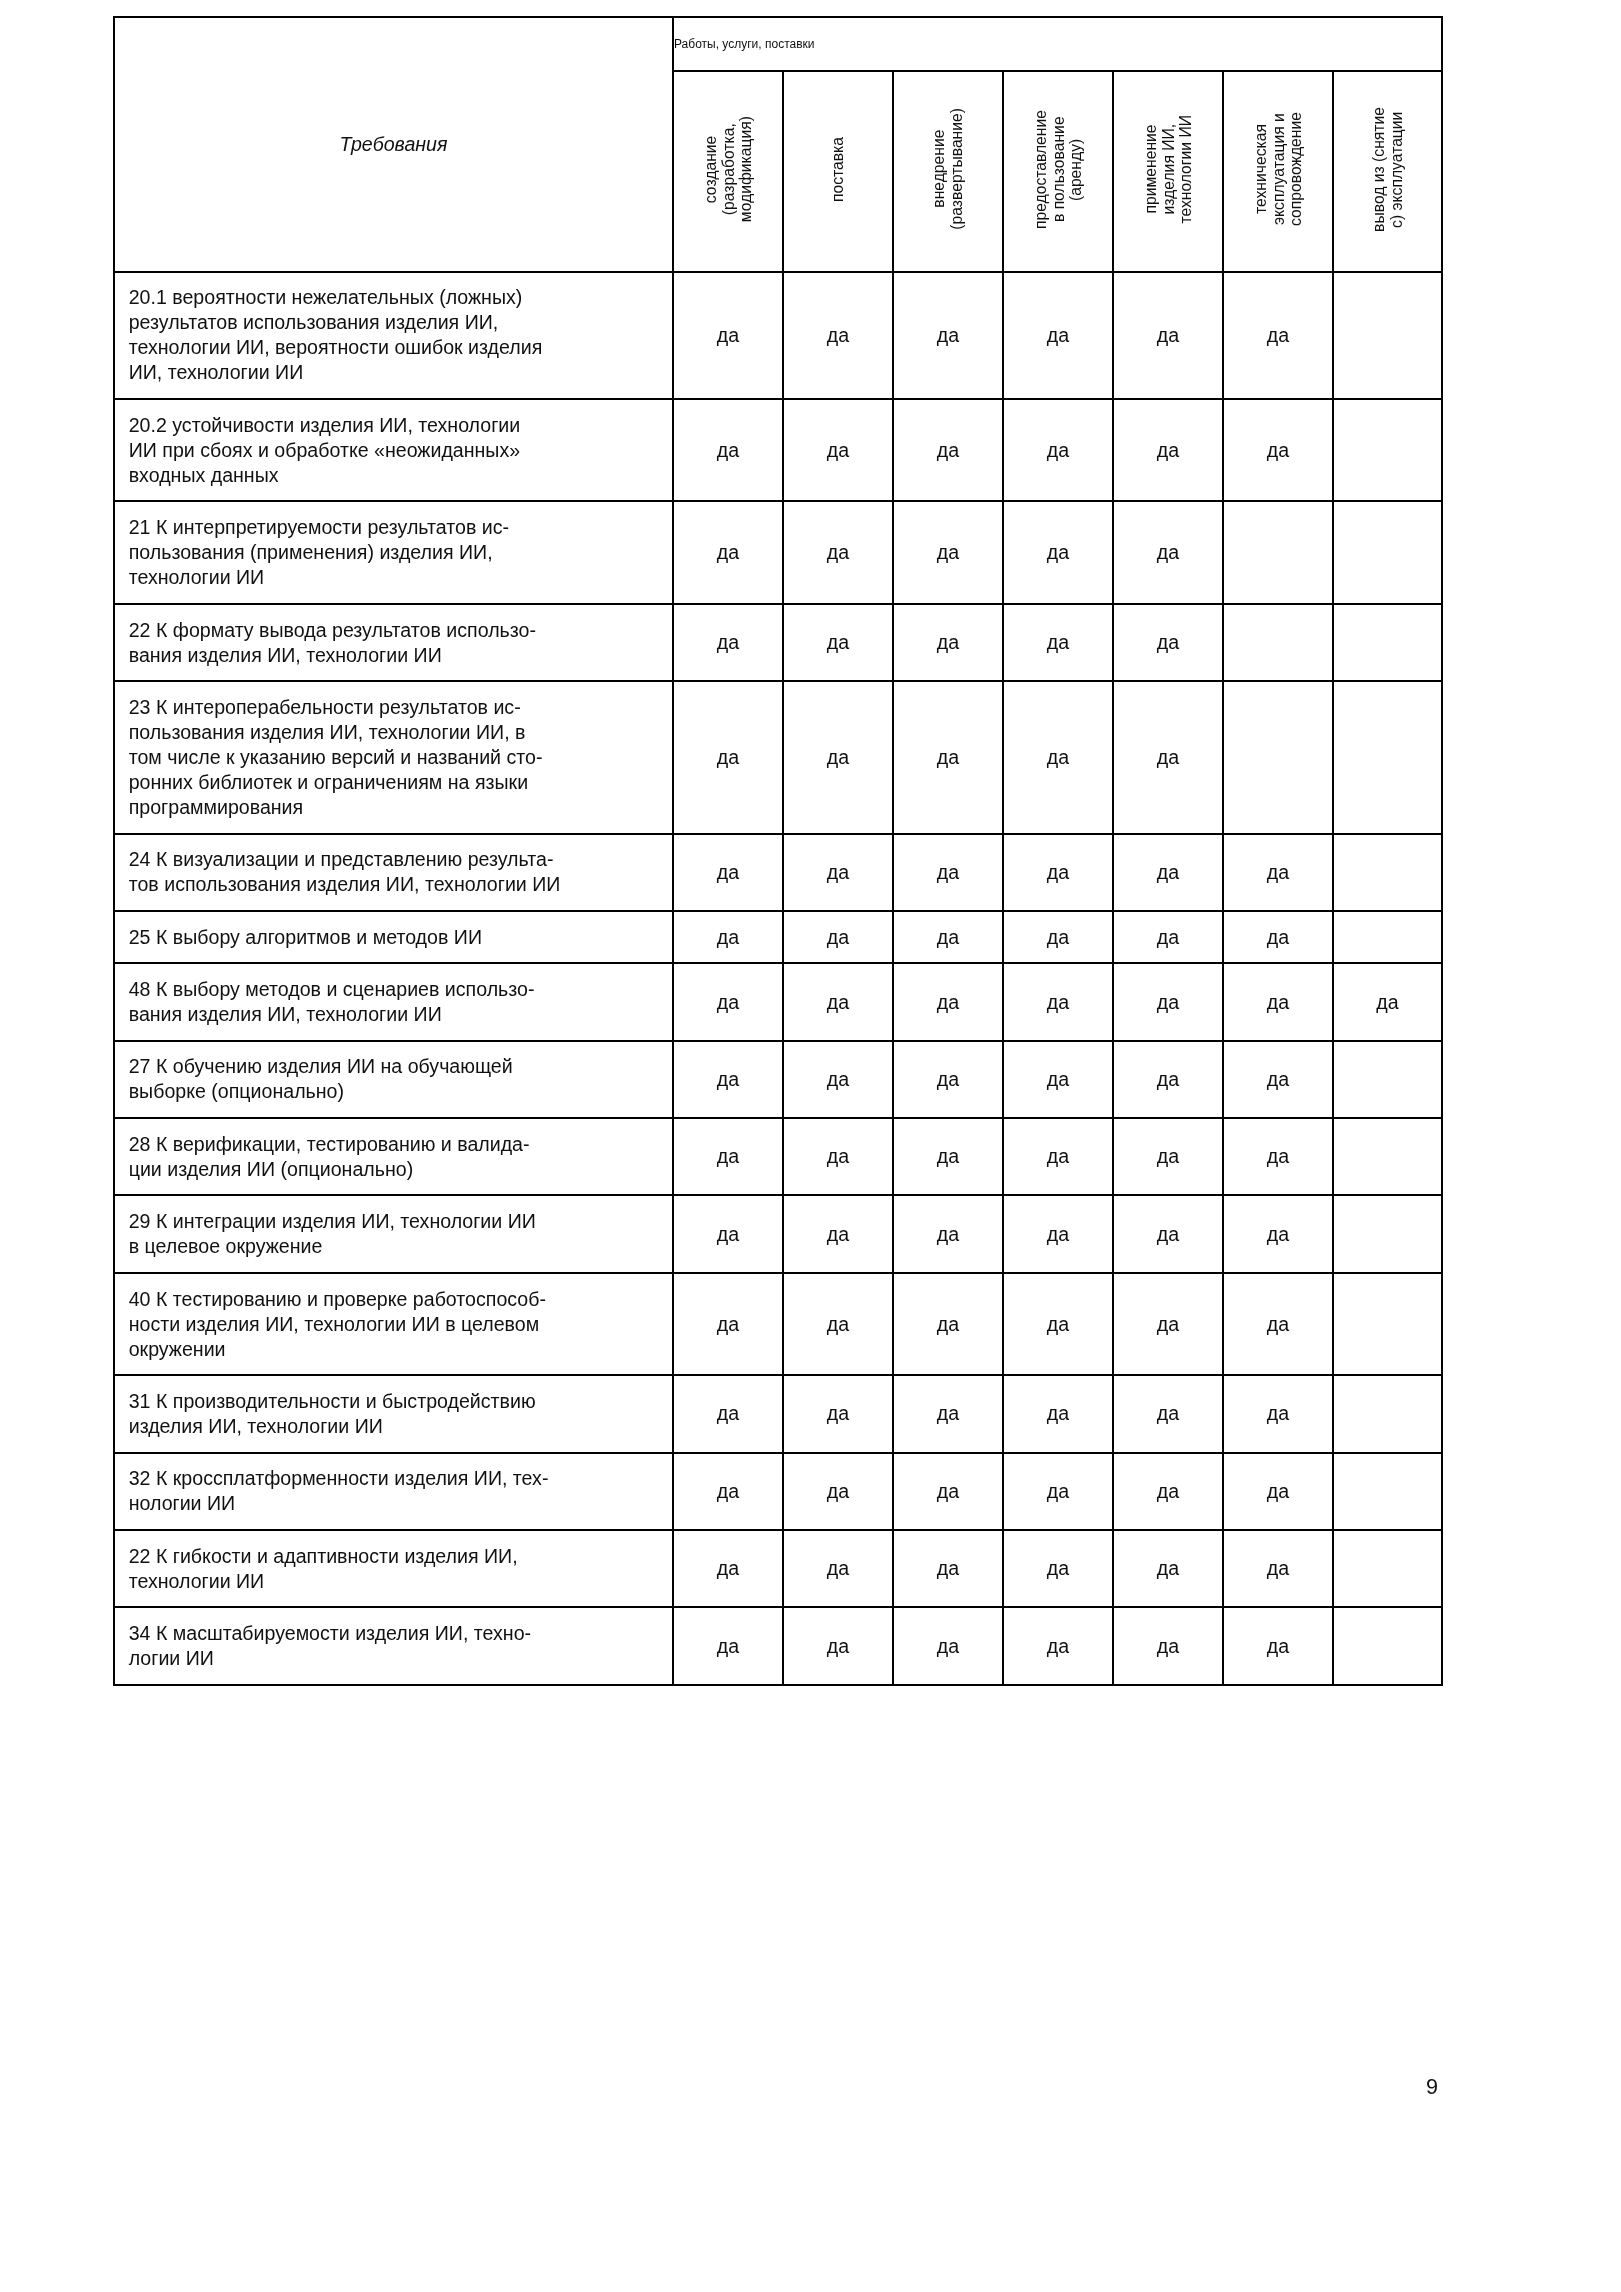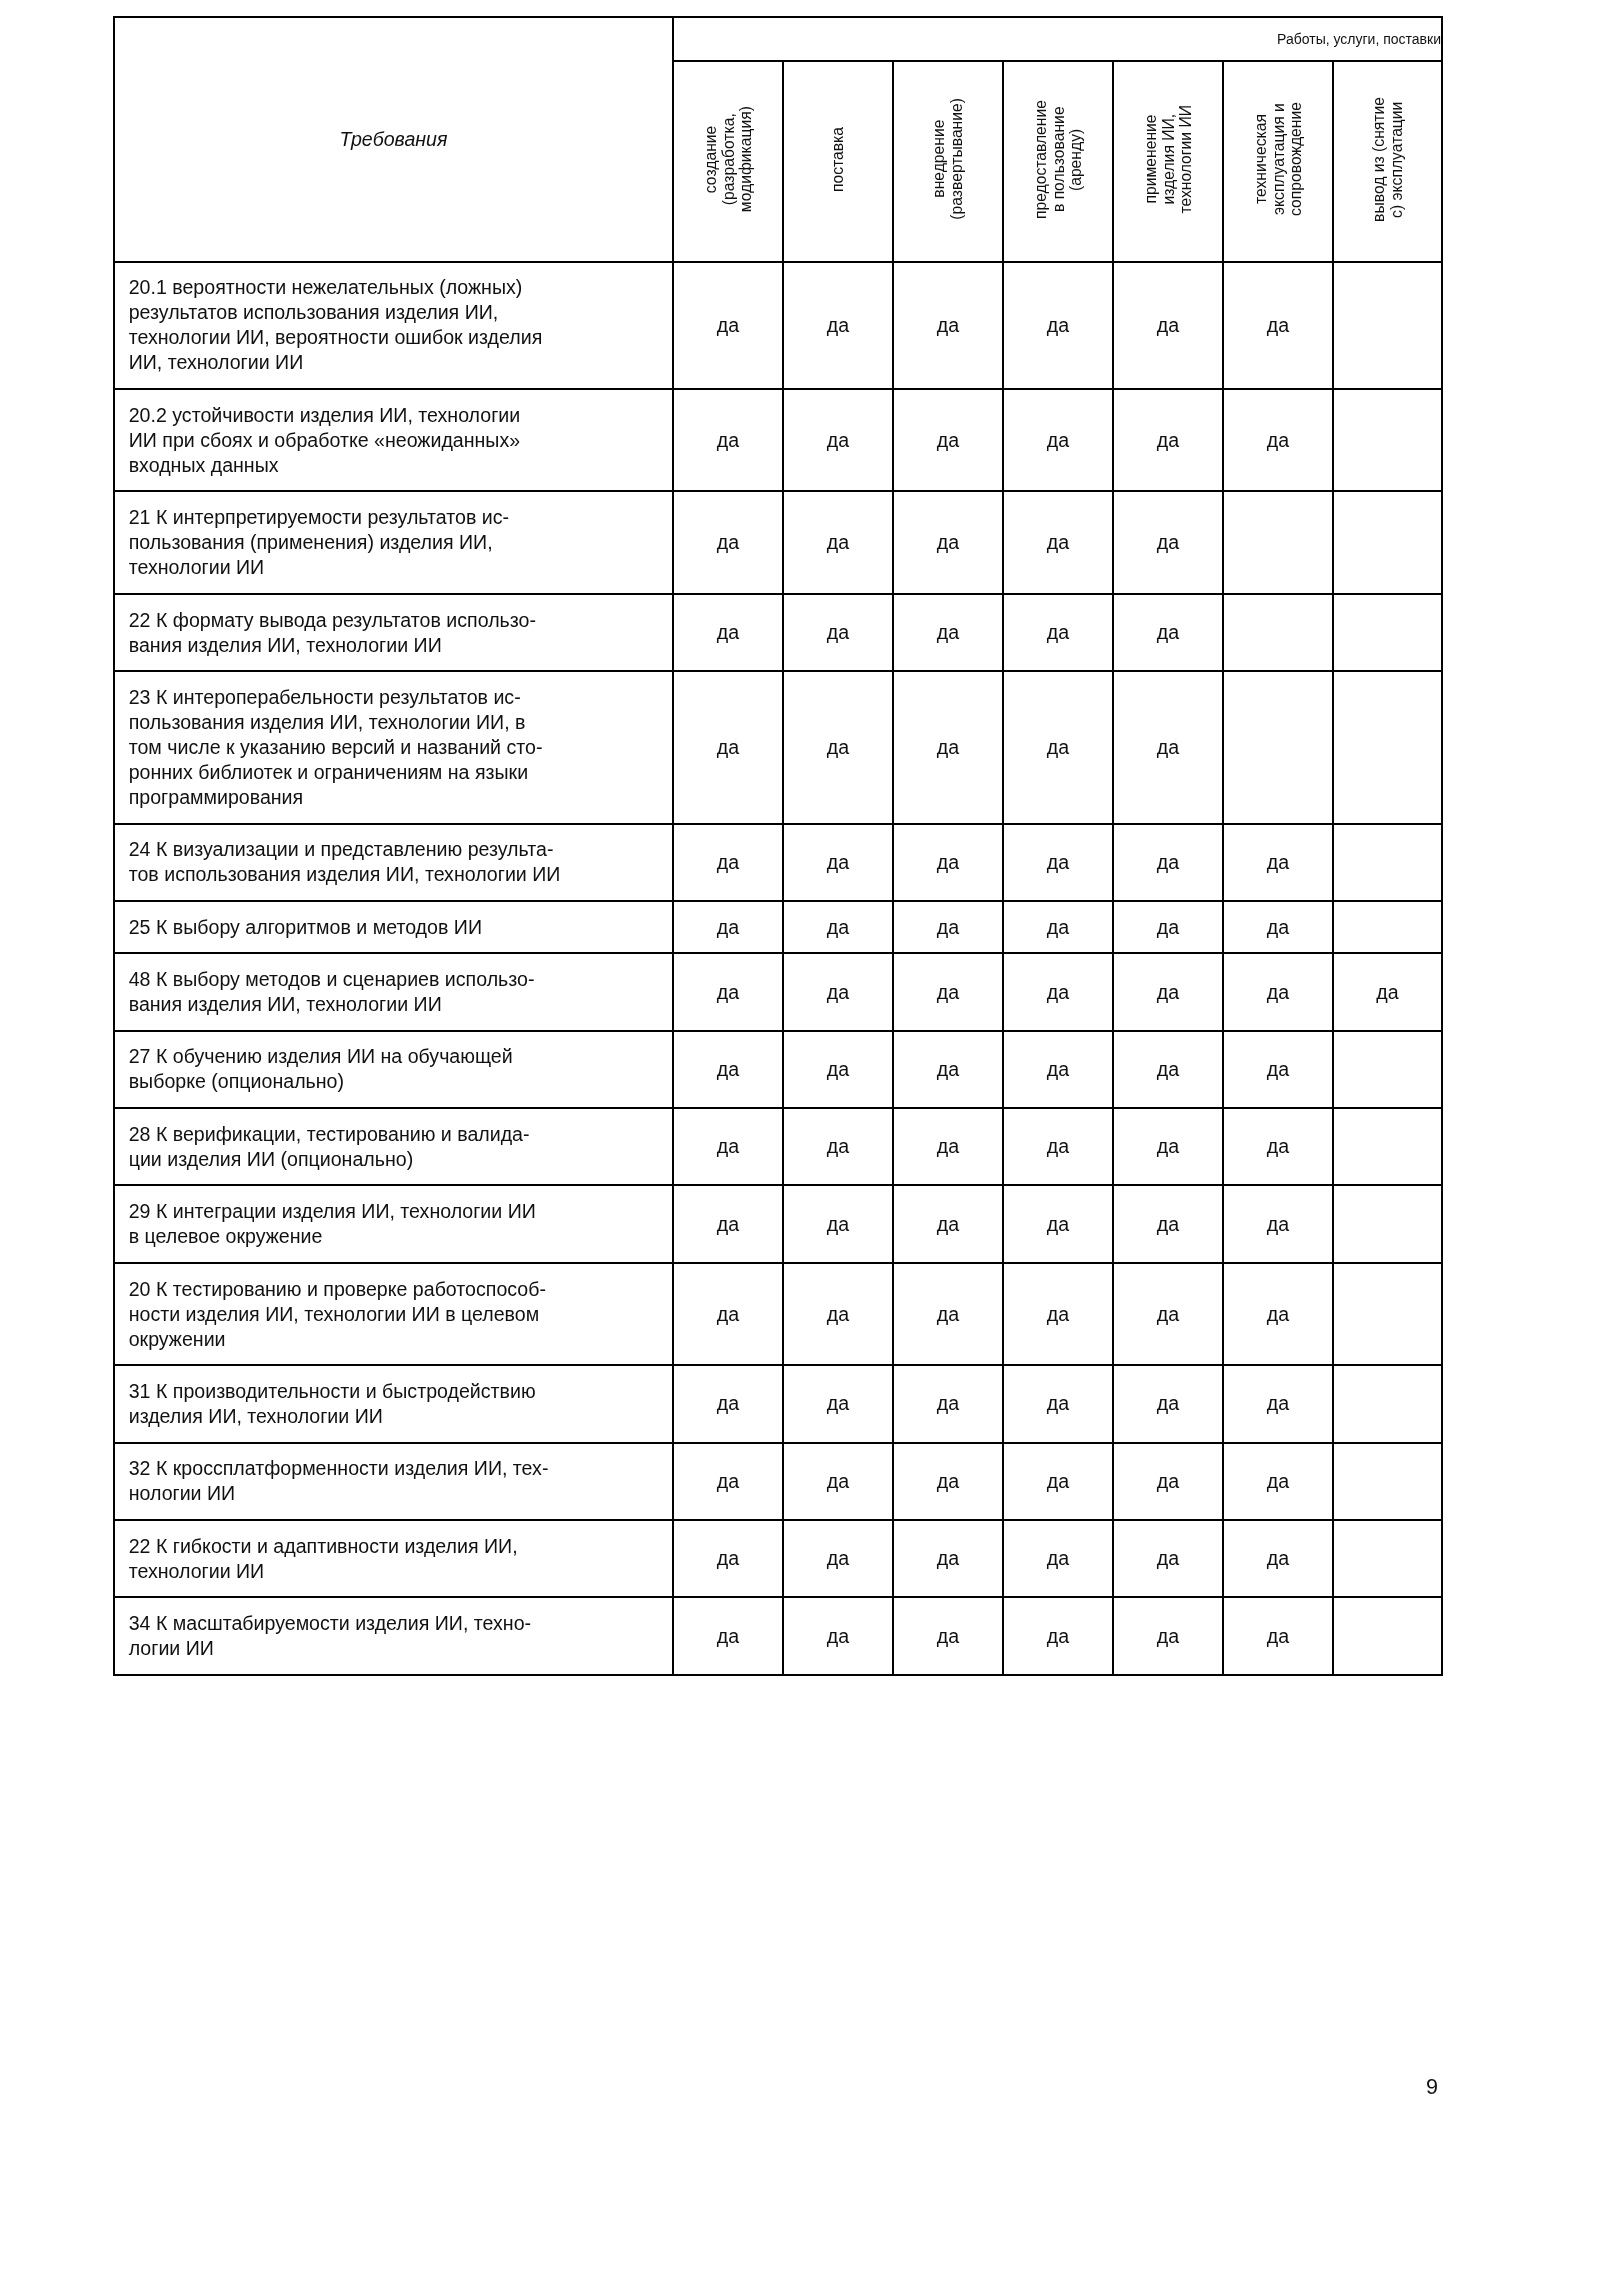--- a/index.html
+++ b/index.html
@@ -41,23 +41,23 @@
     border: 2px solid #000000;
     font-weight: normal;
   }
   .req-h {
     font-size: 19.6px;
     text-align: center;
     vertical-align: middle;
     font-style: italic;
   }
   .group-h {
-    height: 44px;
-    font-size: 14px;
-    text-align: right;
+    height: 54px;
+    font-size: 12px;
+    text-align: left;
     vertical-align: middle;
   }
   .rot-cell {
     height: 201px;
     text-align: center;
     vertical-align: middle;
     padding: 7.8px 2px;
   }
   .rot-text {
     display: inline-block;
@@ -253,21 +253,21 @@
 в целевое окружение</td>
           <td class="val-cell">да</td>
           <td class="val-cell">да</td>
           <td class="val-cell">да</td>
           <td class="val-cell">да</td>
           <td class="val-cell">да</td>
           <td class="val-cell">да</td>
           <td class="val-cell"></td>
         </tr>
         <tr>
-          <td class="req-cell">20 К тестированию и проверке работоспособ-
+          <td class="req-cell">40 К тестированию и проверке работоспособ-
 ности изделия ИИ, технологии ИИ в целевом
 окружении</td>
           <td class="val-cell">да</td>
           <td class="val-cell">да</td>
           <td class="val-cell">да</td>
           <td class="val-cell">да</td>
           <td class="val-cell">да</td>
           <td class="val-cell">да</td>
           <td class="val-cell"></td>
         </tr>

